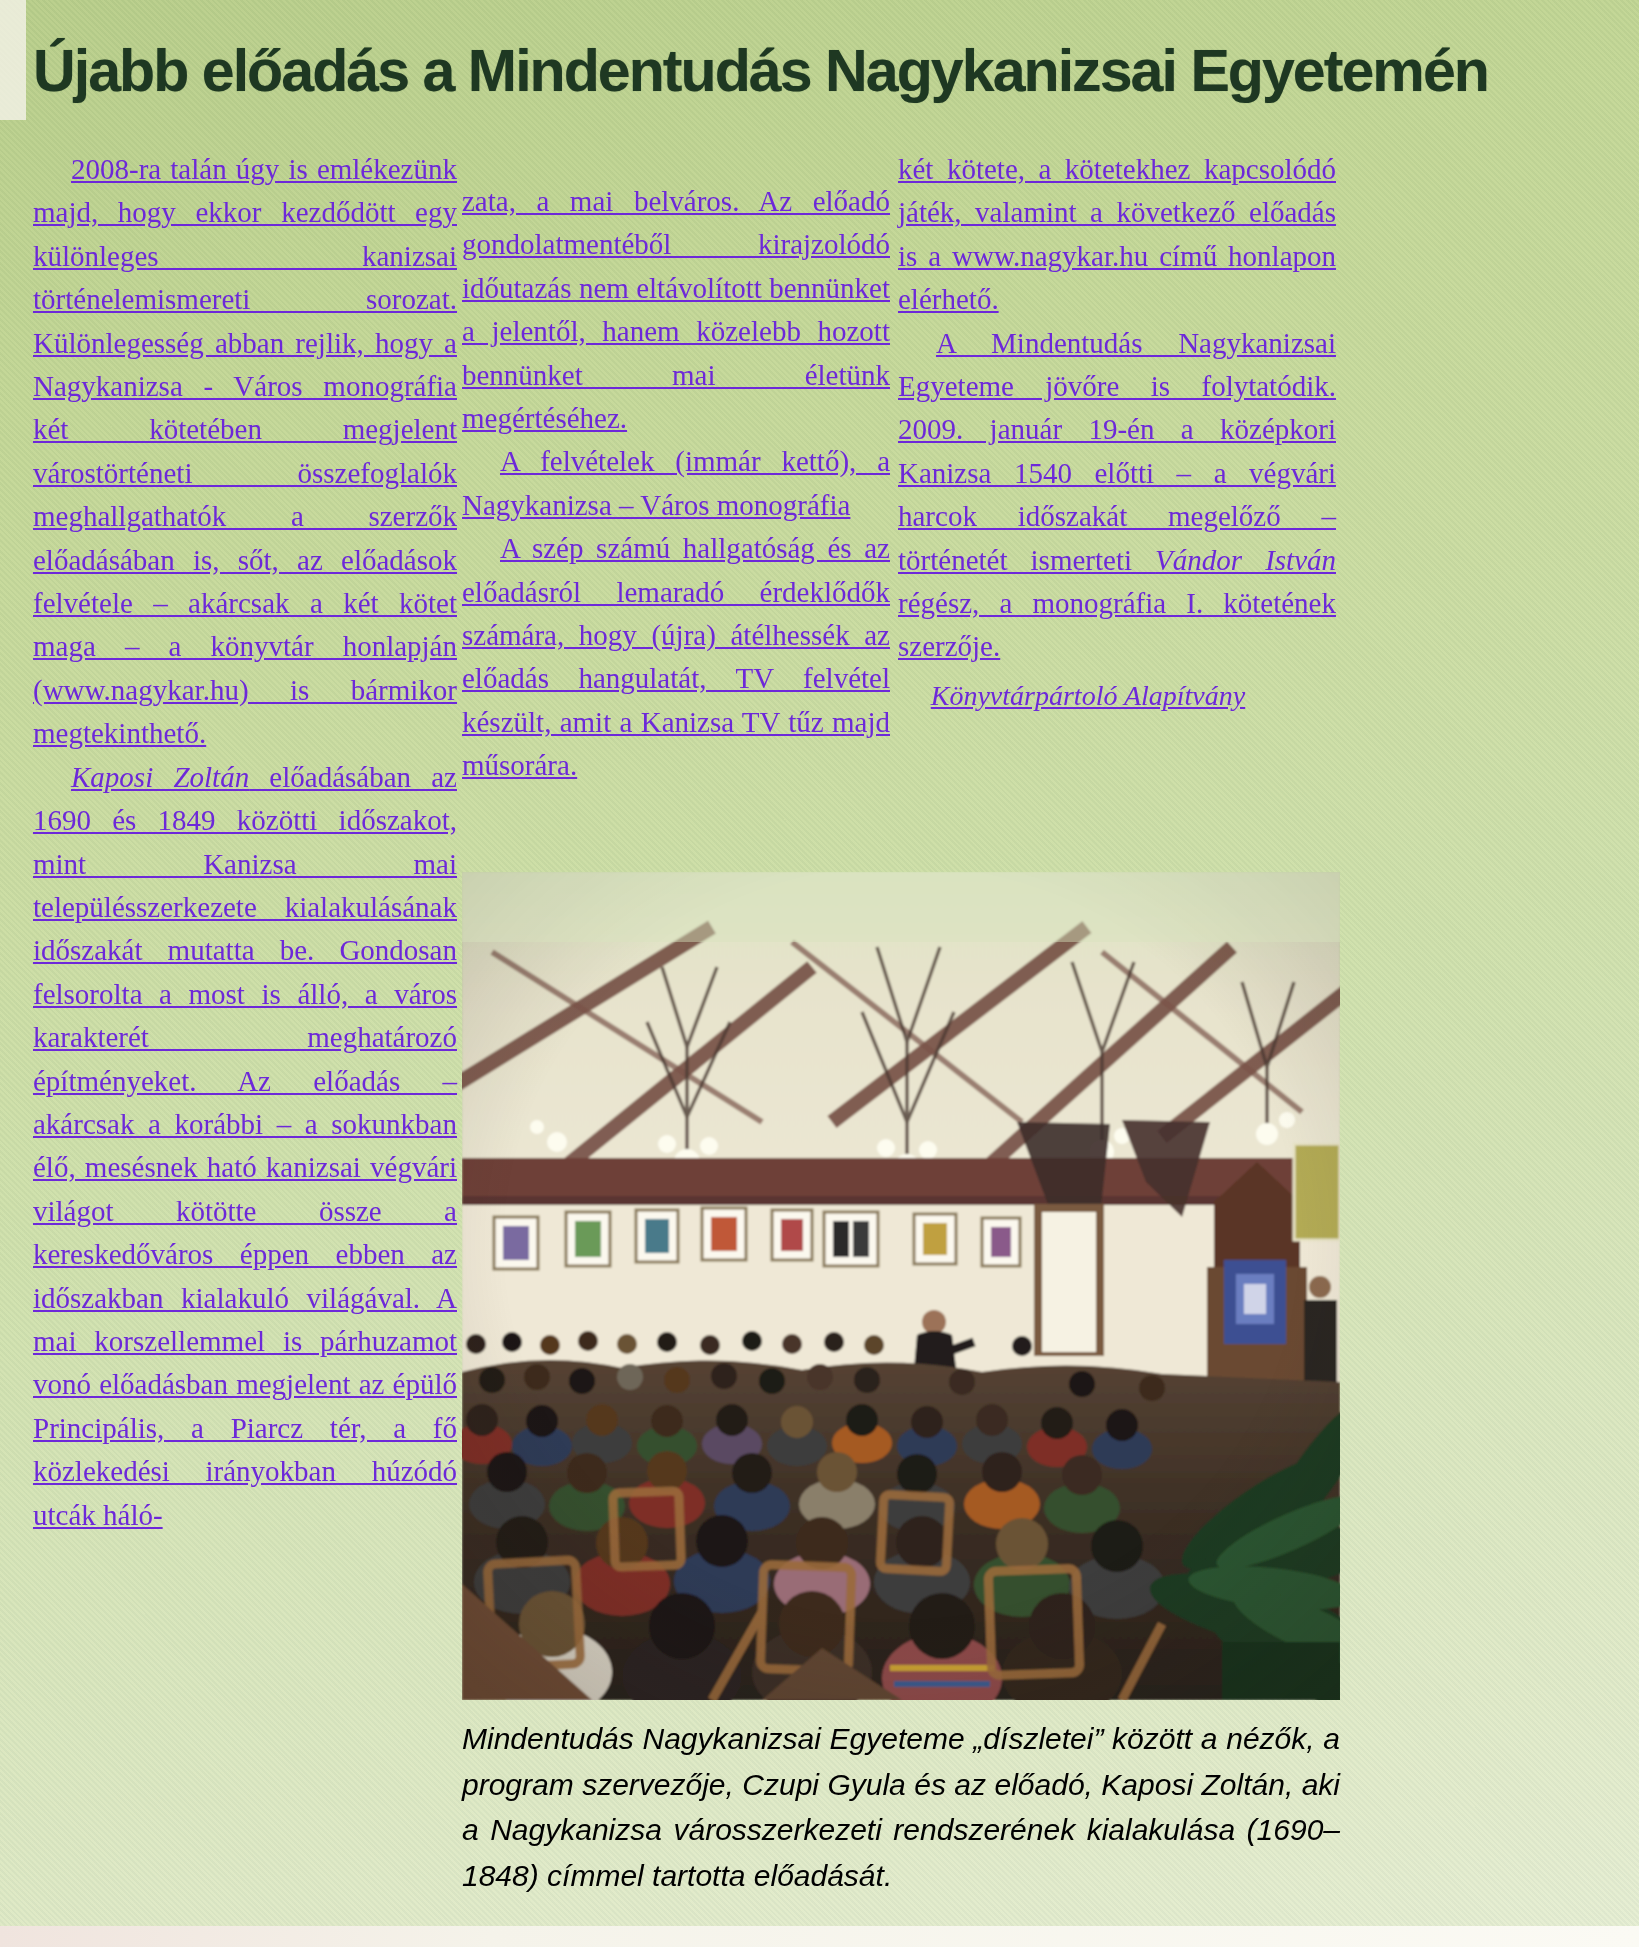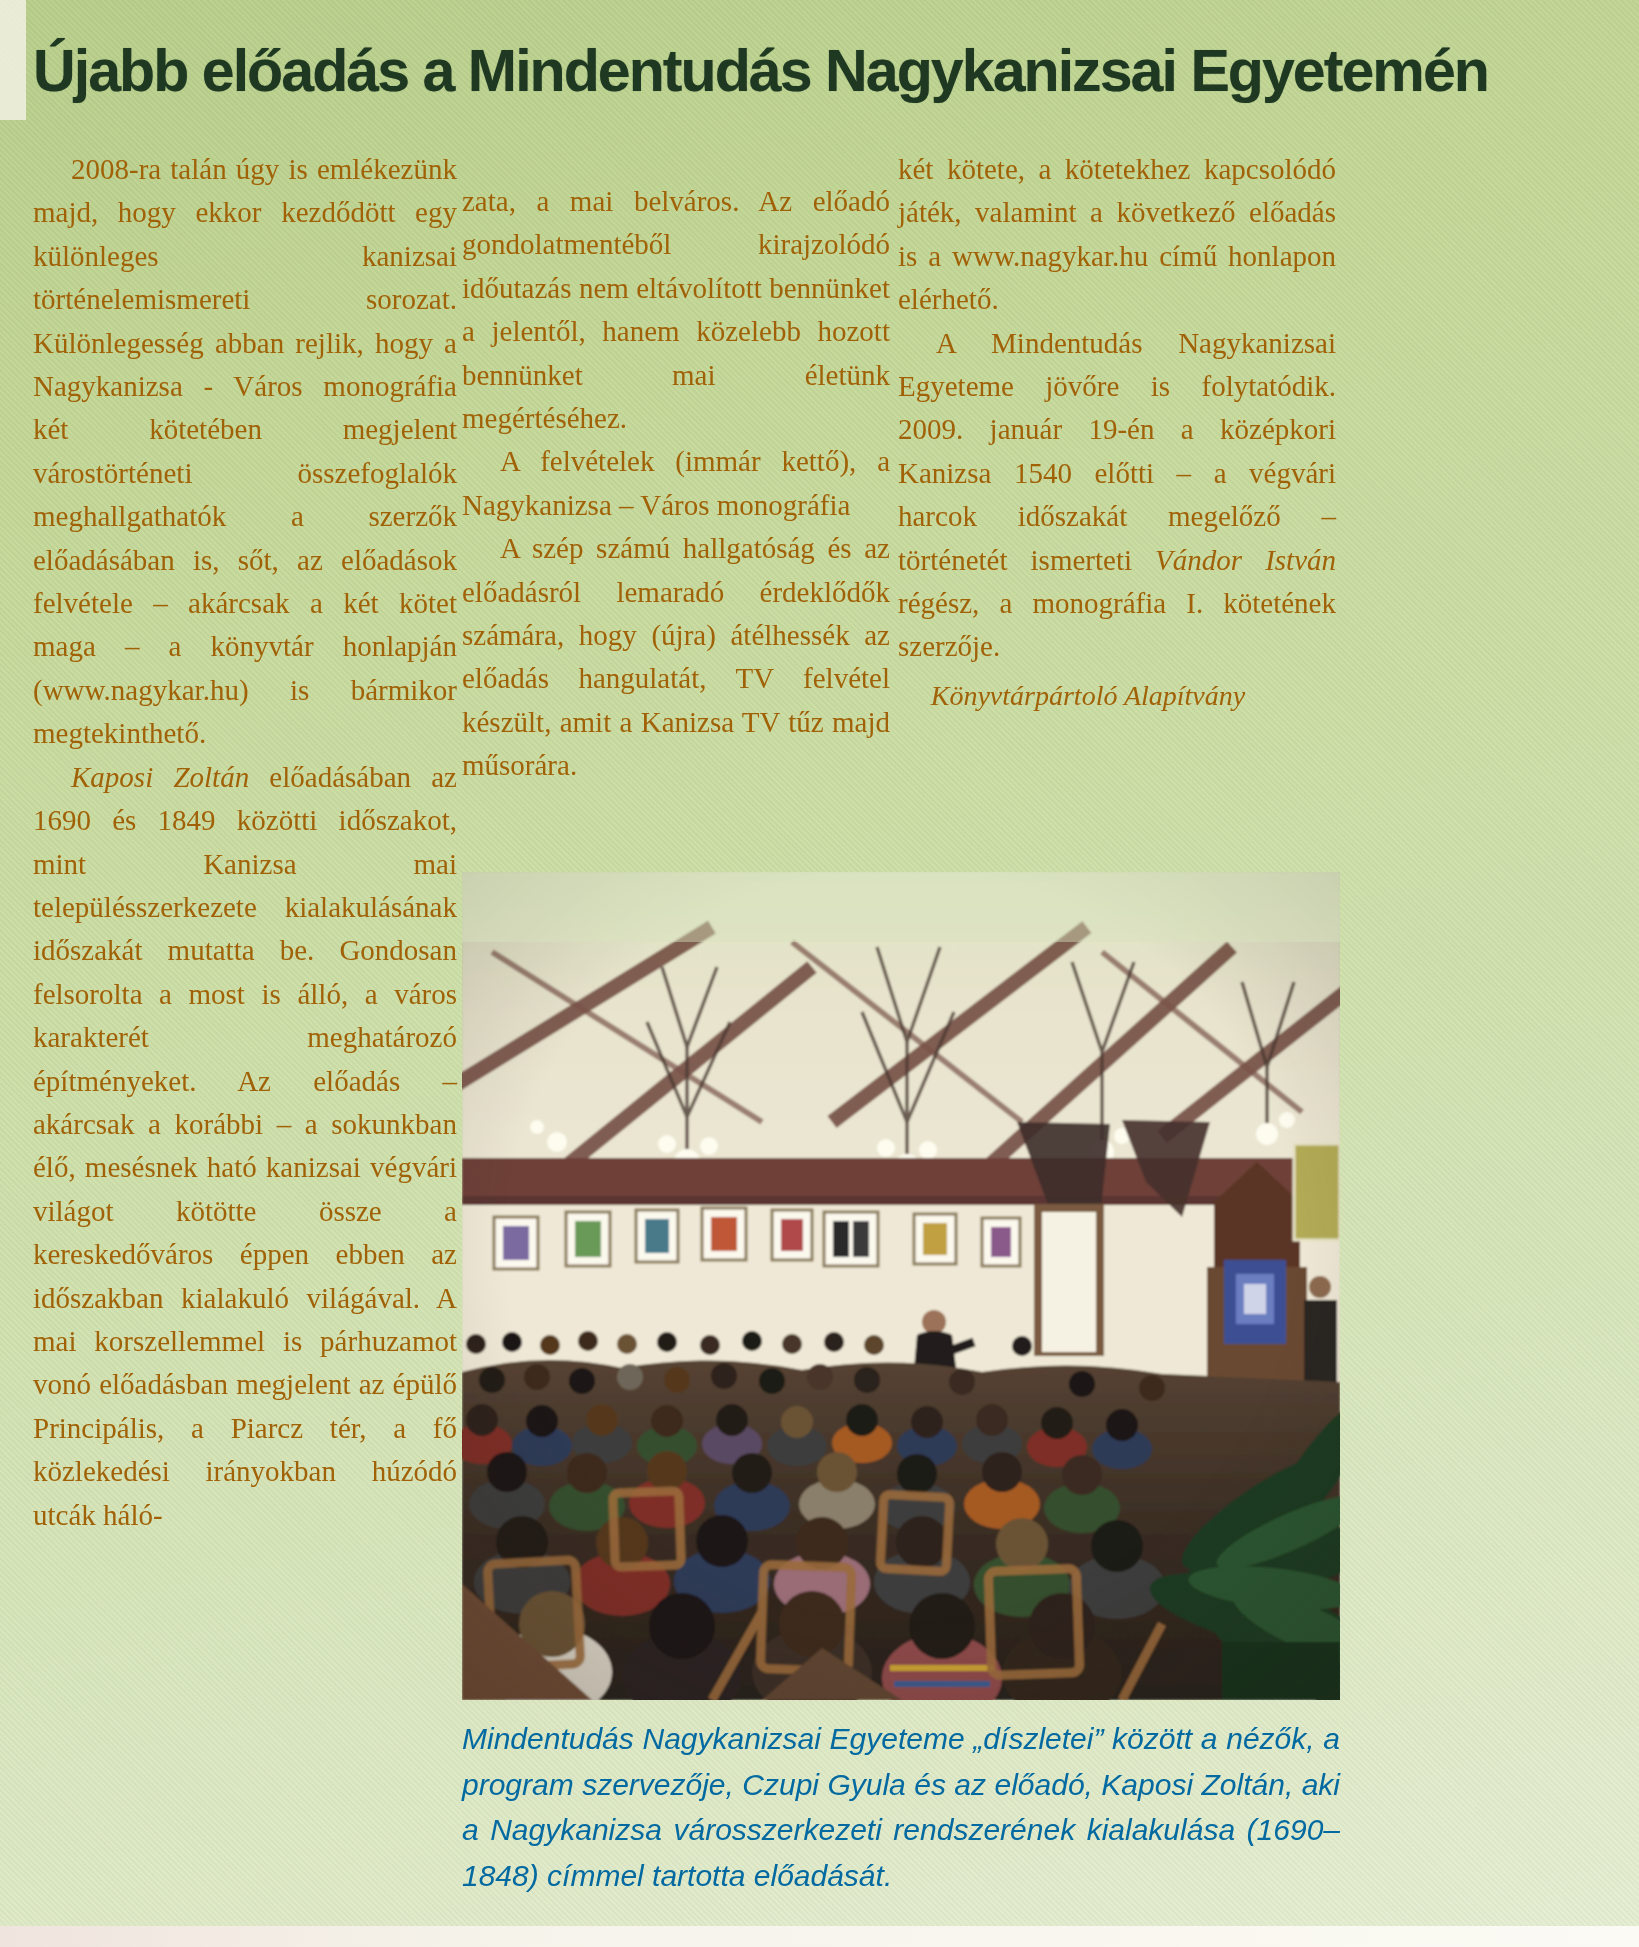--- a/index.html
+++ b/index.html
@@ -18,38 +18,39 @@
   .title{
     position:absolute;left:33px;top:36px;width:1590px;
     font-family:"Liberation Sans", sans-serif;
     font-weight:700;font-size:60px;letter-spacing:-2px;white-space:nowrap;
     color:#1e3822;transform:scaleX(.985);transform-origin:left center;
     text-shadow:0 0 1px rgba(20,50,25,.4);
   }
   .col{
     position:absolute;top:148px;
     font-size:29px;line-height:43.4px;text-align:justify;
-    color:#a16207;
+    color:#6d28d9;
+    text-decoration:underline;
   }
   .col p{margin:0;padding:0;}
   .col p.ind{text-indent:38px;}
   #col1{left:33px;width:424px;}
   #col2{left:462px;width:428px;margin-top:32px;}
   #col3{left:898px;width:438px;}
   .sig{
     margin-top:6px;text-align:center;font-style:italic;font-size:28px;line-height:42px;
     padding-right:58px;
   }
   .photo{
     position:absolute;left:462px;top:872px;width:878px;height:828px;
   }
   .caption{
     position:absolute;left:462px;top:1716px;width:878px;
     font-family:"Liberation Sans", sans-serif;font-style:italic;
-    font-size:30px;line-height:45.5px;color:#0369a1;text-align:justify;
+    font-size:30px;line-height:45.5px;color:#000000;text-align:justify;
   }
 </style>
 </head>
 <body>
 
 <div class="title">Újabb előadás a Mindentudás Nagykanizsai Egyetemén</div>
 
 <div id="col1" class="col">
   <p class="ind">2008-ra talán úgy is emlékezünk majd, hogy ekkor kezdődött egy különleges kanizsai történelemismereti sorozat. Különlegesség abban rejlik, hogy a Nagykanizsa - Város monográfia két kötetében megjelent várostörténeti összefoglalók meghallgathatók a szerzők előadásában is, sőt, az előadások felvétele – akárcsak a két kötet maga – a könyvtár honlapján (www.nagykar.hu) is bármikor megtekinthető.</p>
   <p class="ind"><i>Kaposi Zoltán</i><span> előadásában az 1690 és 1849 közötti időszakot, mint Kanizsa mai településszerkezete kialakulásának időszakát mutatta be. Gondosan felsorolta a most is álló, a város karakterét meghatározó építményeket. Az előadás – akárcsak a korábbi – a sokunkban élő, mesésnek ható kanizsai végvári világot kötötte össze a kereskedőváros éppen ebben az időszakban kialakuló világával. A mai korszellemmel is párhuzamot vonó előadásban megjelent az épülő Principális, a Piarcz tér, a fő közlekedési irányokban húzódó utcák háló-</span></p>

